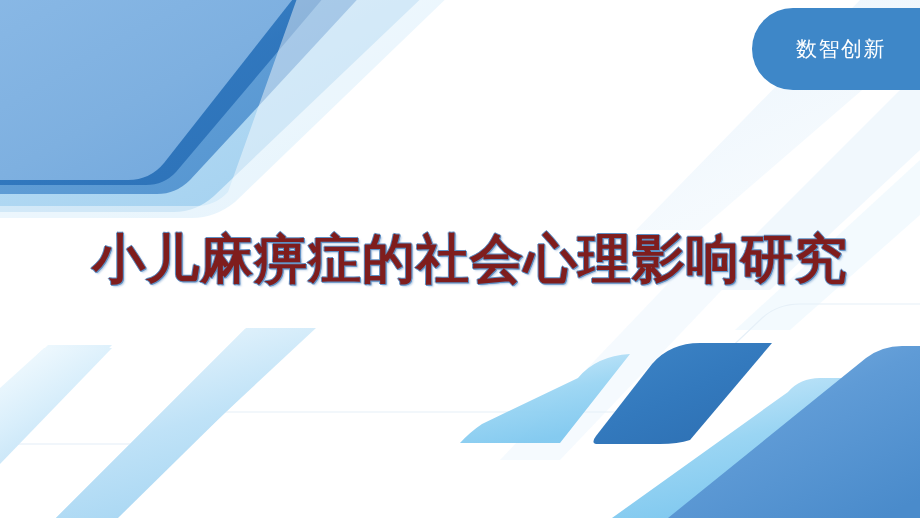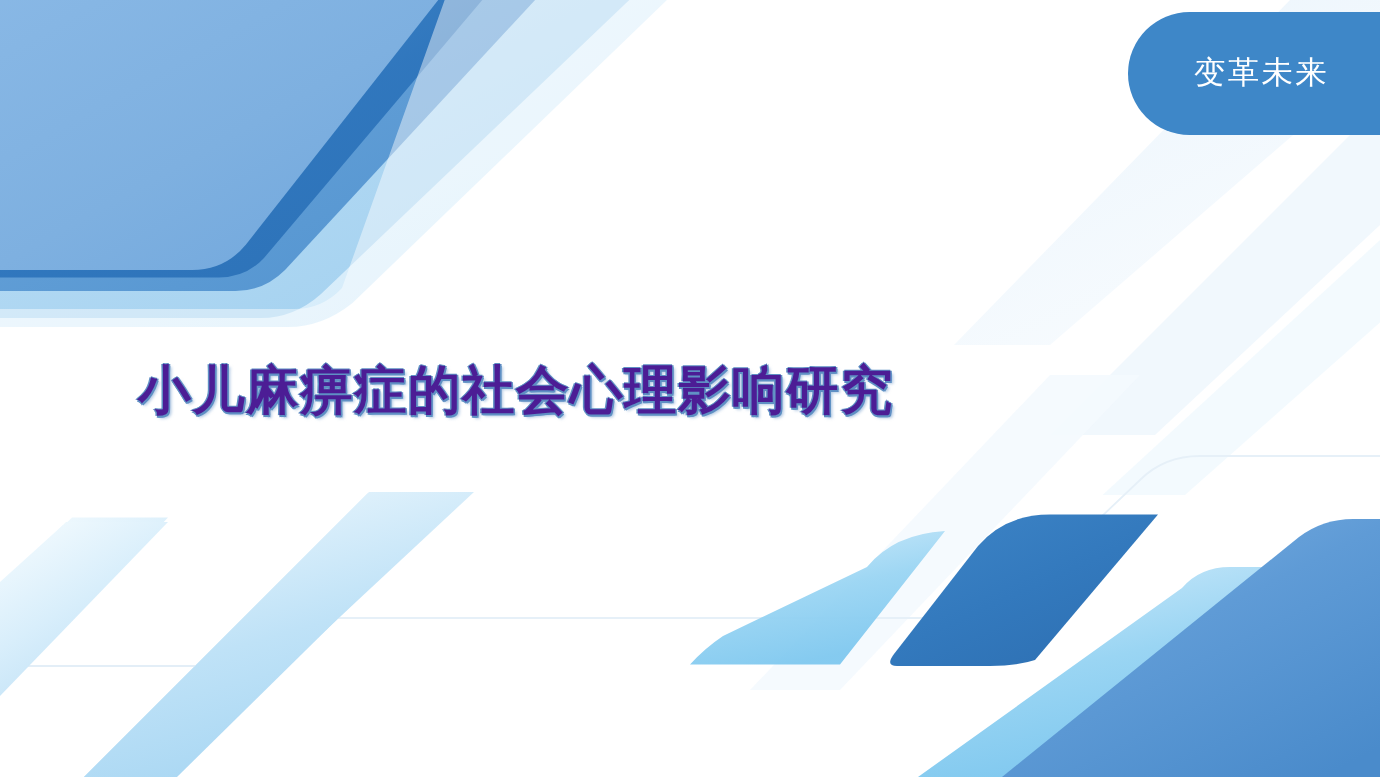--- a/index.html
+++ b/index.html
@@ -56,22 +56,22 @@
 
   
   #title {
     position: absolute;
     left: 92px;
     top: 232px;
     width: 600px;
     height: 56px;
     display: flex;
     align-items: center;
-    color: #4c1d95;
-    font-size: 35px;
+    color: #7f1d1d;
+    font-size: 53px;
     font-weight: bold;
     letter-spacing: 1px;
     white-space: nowrap;
     text-shadow:
        1px  0   0 #5f90c4,
       -1px  0   0 #5f90c4,
        0    1px 0 #5f90c4,
        0   -1px 0 #5f90c4,
        1px  1px 0 #5f90c4,
        2px  2px 2px rgba(120,160,205,0.55);
@@ -336,18 +336,18 @@
       </g>
 
       <g>
         <path d="M 0 470 L 0 518 L 48 518 Z" fill="#ffffff" opacity="0"></path>
       </g>
 
     </g>
   </svg>
 
   <div id="badge">
-    <div class="badge-line">变革未来</div>
+    <div class="badge-line">数智创新</div>
   </div>
 
   <div id="title">小儿麻痹症的社会心理影响研究</div>
 
 </div>
 
 </body></html>

